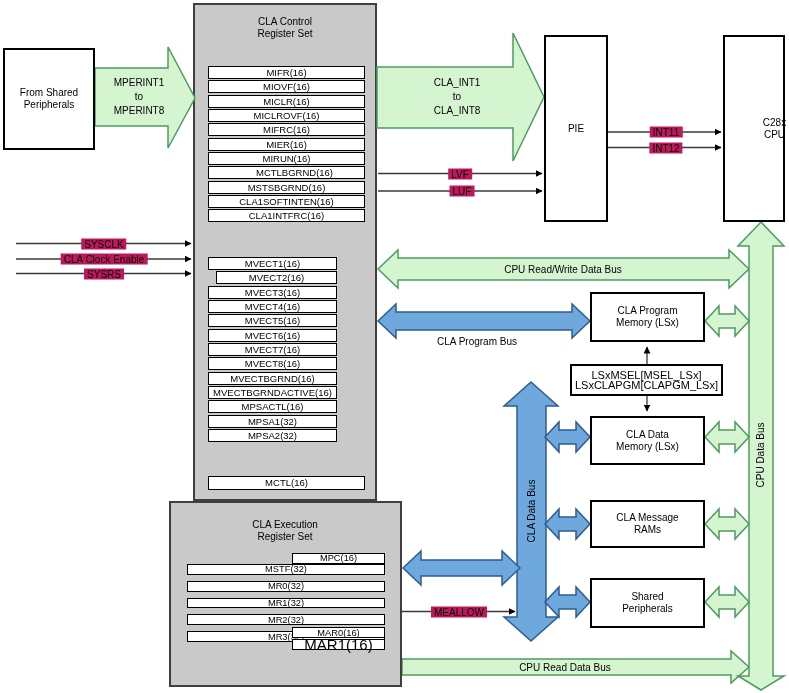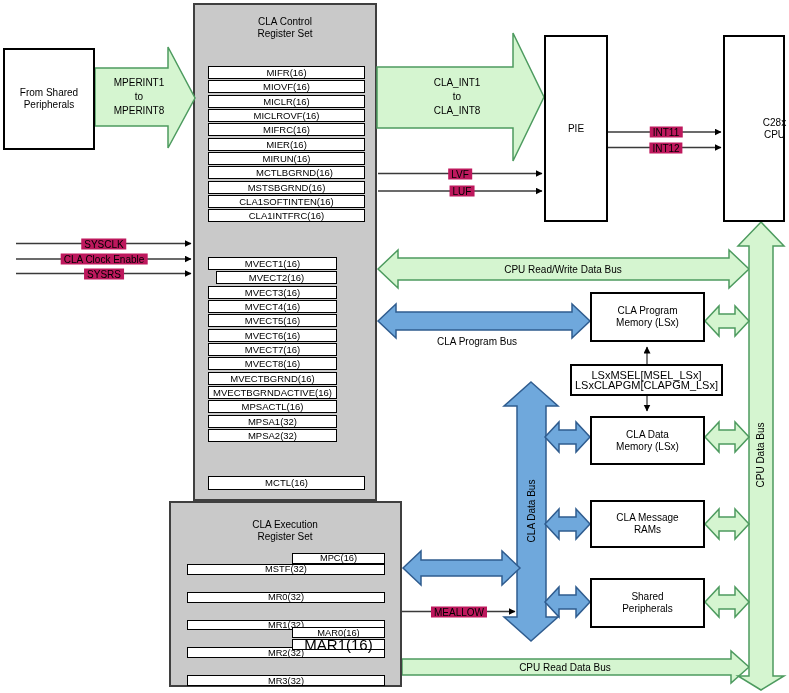--- a/index.html
+++ b/index.html
@@ -143,21 +143,21 @@
     <div class="reg" style="height:13px;">MVECTBGRNDACTIVE(16)</div>
     <div class="reg" style="height:13px;">MPSACTL(16)</div>
     <div class="reg" style="height:13px;">MPSA1(32)</div>
     <div class="reg" style="height:13px;">MPSA2(32)</div>
   </div>
 
   <div class="abs reg" style="left:208px;top:476px;width:157px;height:13.5px;z-index:5;">MCTL(16)</div>
 
   <div class="abs reg" style="left:292px;top:552.5px;width:93px;height:11.5px;z-index:5;font-size:9.3px;">MPC(16)</div>
 
-  <div class="abs regcol" style="left:187px;top:564px;width:198px;gap:17px;">
+  <div class="abs regcol" style="left:187px;top:564px;width:198px;gap:6px;">
     <div class="reg" style="height:10.8px;font-size:9.3px;">MSTF(32)</div>
     <div class="reg" style="height:10.8px;font-size:9.3px;">MR0(32)</div>
     <div class="reg" style="height:10.8px;font-size:9.3px;">MR1(32)</div>
     <div class="reg" style="height:10.8px;font-size:9.3px;">MR2(32)</div>
     <div class="reg" style="height:10.8px;font-size:9.3px;">MR3(32)</div>
   </div>
 
   <div class="abs regcol" style="left:292px;top:627px;width:93px;gap:1px;">
     <div class="reg" style="height:11px;font-size:9.3px;">MAR0(16)</div>
     <div class="reg" style="height:11px;font-size:15px;">MAR1(16)</div>

